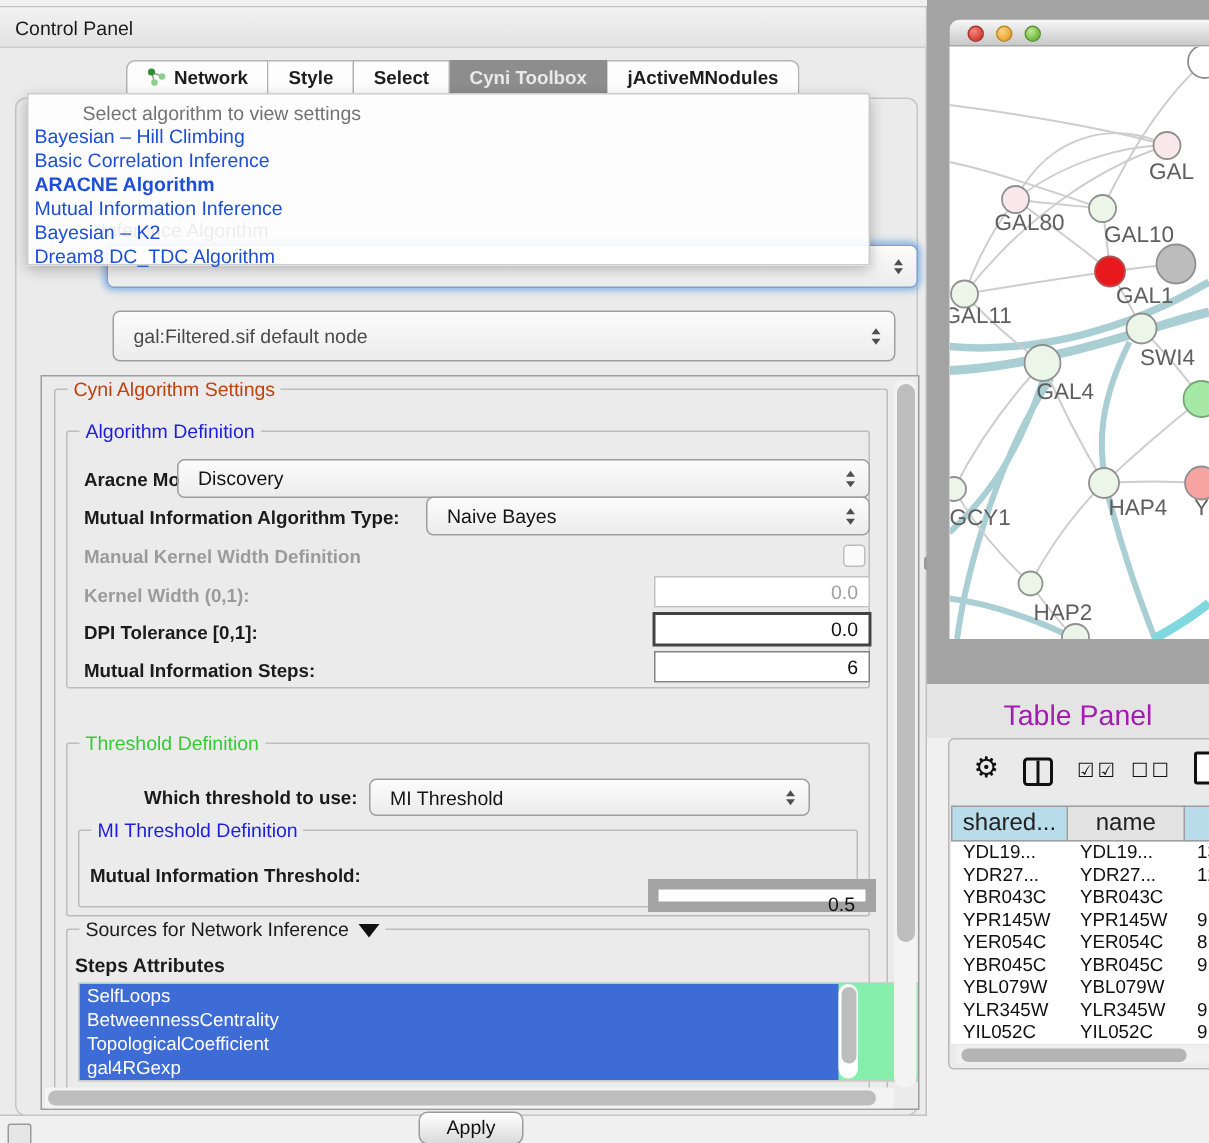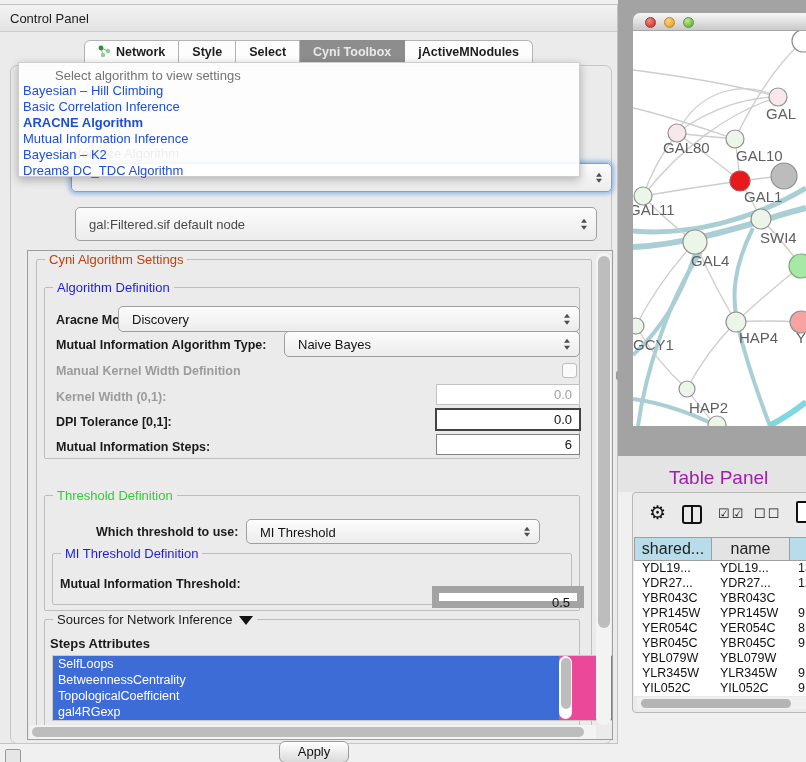--- a/index.html
+++ b/index.html
@@ -63,21 +63,21 @@
   .tfield { position:absolute; background:#fff; font-size:13px; color:#111;
             text-align:right; padding:2px 7px 0 4px; }
   .tri-right { display:inline-block; width:0; height:0; border-top:6px solid transparent;
                border-bottom:6px solid transparent; border-left:9px solid #111;
                vertical-align:-1px; margin-left:8px; }
   .tri-down { display:inline-block; width:0; height:0; border-left:7px solid transparent;
               border-right:7px solid transparent; border-top:9px solid #111;
               vertical-align:-1px; margin-left:6px; }
   .checkbox { position:absolute; width:15px; height:15px; border:1px solid #bdbdbd;
               border-radius:3px; background:#fafafa; }
-  .listbox { position:absolute; left:40px; top:588px; width:599px; height:66px; background:#ec4899;
+  .listbox { position:absolute; left:40px; top:588px; width:599px; height:66px; background:#86efac;
              border:1px solid #c9c9c9; overflow:hidden; }
   .list-item { height:16px; line-height:16px; width:506px; background:#3e6cd7; color:#fff;
                font-size:12.5px; padding-left:5px; }
   .sb-v { position:absolute; background:#f3f3f3; border-radius:7px; }
   .sb-v .thumb { position:absolute; left:1.5px; right:1.5px; background:#bdbdbd; border-radius:7px; }
   .sb-h { position:absolute; background:#f3f3f3; }
   .sb-h .thumb { position:absolute; top:2px; bottom:2px; background:#bdbdbd; border-radius:7px; }
 
   .apply-btn { position:absolute; left:268px; top:675px; width:70px; height:22px;
                border:1px solid #9c9c9c; border-radius:6px;

